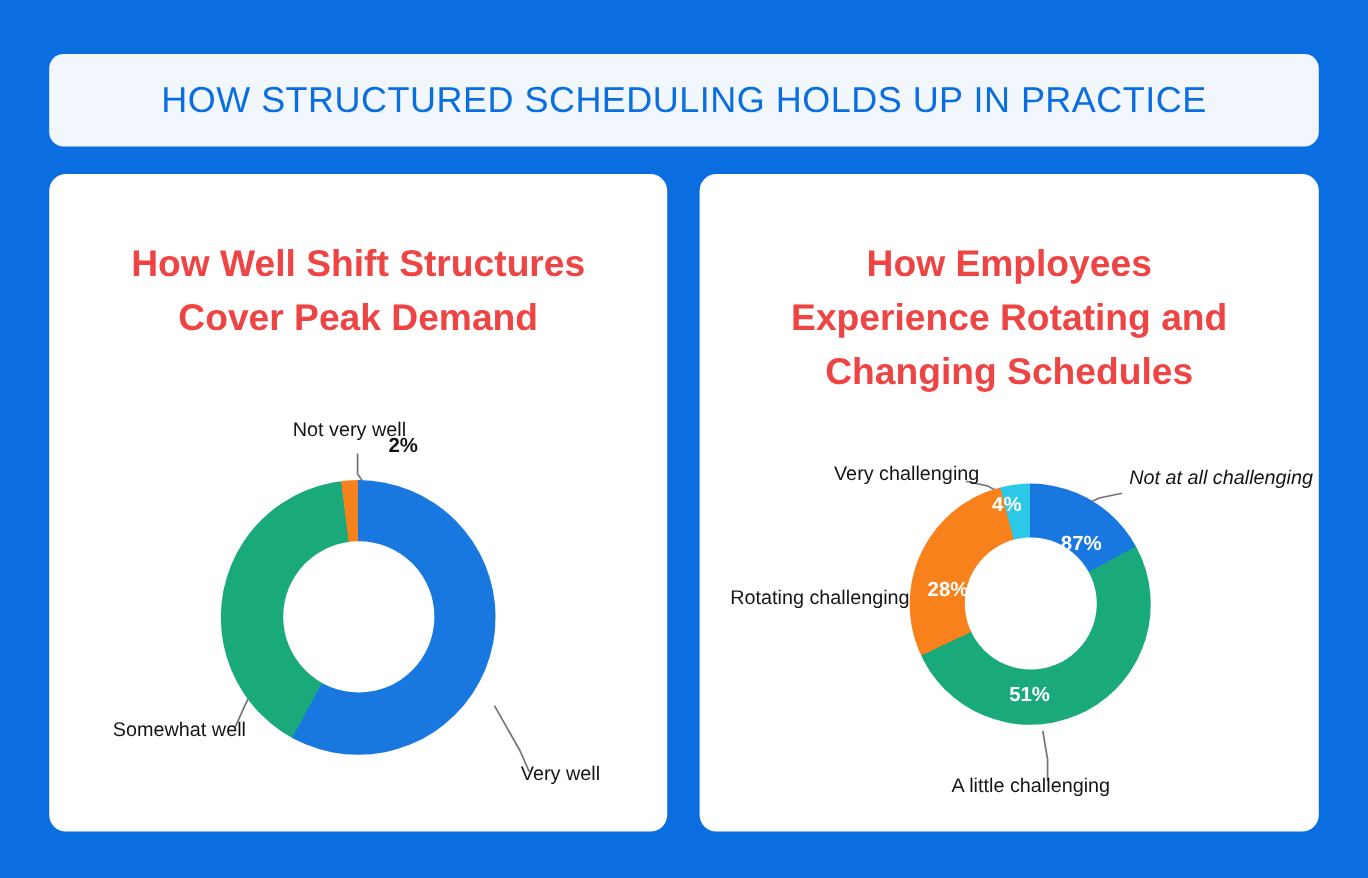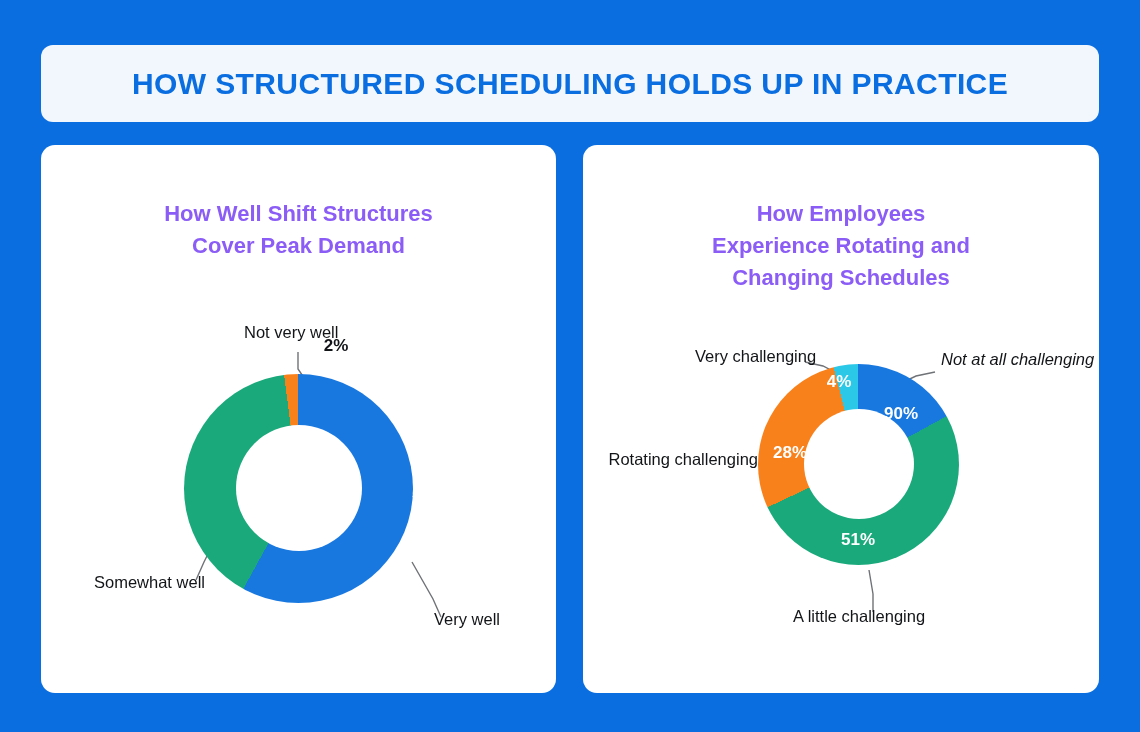--- a/index.html
+++ b/index.html
@@ -28,21 +28,21 @@
     height: 77px;
     background: #f2f7fd;
     border-radius: 12px;
     display: flex;
     align-items: center;
     justify-content: center;
   }
   .header-title {
     color: #0a6ee1;
     font-size: 30px;
-    font-weight: bold;
+    font-weight: normal;
     letter-spacing: 0.4px;
     text-align: center;
     font-family: "Liberation Sans", sans-serif;
   }
   .panel {
     position: absolute;
     top: 145px;
     height: 548px;
     background: #ffffff;
     border-radius: 14px;
@@ -51,22 +51,22 @@
   .panel-left {
     left: 41px;
     width: 515px;
   }
   .panel-right {
     left: 583px;
     width: 516px;
   }
   .panel-title {
     text-align: center;
-    color: #8b5cf6;
-    font-size: 22px;
+    color: #ef4444;
+    font-size: 31px;
     font-weight: bold;
     line-height: 1.45;
     margin: 0;
     padding: 53px 42px 0 42px;
     font-family: "Liberation Sans", sans-serif;
   }
   .chart-area {
     position: relative;
     width: 100%;
     height: 380px;
@@ -189,21 +189,21 @@
 
       <div class="donut-wrap" style="left: 175px; top: 70px;">
         <div class="donut" style="width: 201px; height: 201px;
                     background: conic-gradient(
                       #1878e0 0deg 61.2deg,
                       #19a97a 61.2deg 244.8deg,
                       #f8811b 244.8deg 345.6deg,
                       #2cc8e8 345.6deg 360deg);">
           <div class="hole" style="width: 110px; height: 110px;"></div>
         </div>
-        <div class="slice-label" style="left: 143px; top: 50px;">90%</div>
+        <div class="slice-label" style="left: 143px; top: 50px;">87%</div>
         <div class="slice-label" style="left: 100px; top: 176px;">51%</div>
         <div class="slice-label" style="left: 32px; top: 89px;">28%</div>
         <div class="slice-label" style="left: 81px; top: 18px;">4%</div>
       </div>
 
       <div class="callout" style="left: 80px; top: 52px; margin-left: 32px;">Very challenging</div>
       <div class="callout" style="left: 358px; top: 55px; font-style: italic;"><span>Not at all challenging</span></div>
       <div class="callout" style="left: 20px; top: 155px; text-align: right; width: 155px;"><span>Rotating challenging</span></div>
       <div class="callout" style="left: 210px; top: 312px;">A little challenging</div>
     </div>

